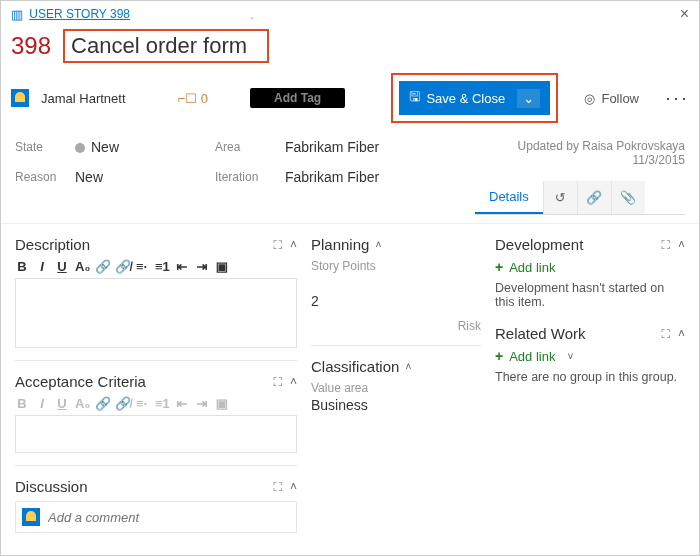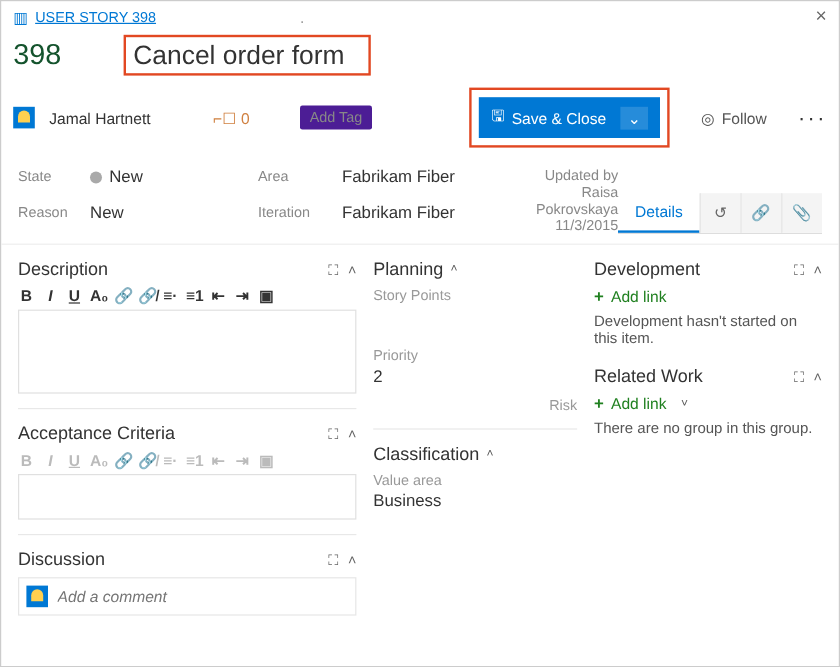--- a/index.html
+++ b/index.html
@@ -2,45 +2,45 @@
 <html><head>
 <meta charset="utf-8">
 <style>
   * { box-sizing: border-box; margin: 0; padding: 0; }
   body { font-family: "Segoe UI", Arial, sans-serif; font-size: 13px; color: #333; background: #fff; width: 700px; height: 556px; overflow: hidden; border: 1px solid #ccc; }
   .topbar { display: flex; align-items: center; padding: 4px 10px; }
   .topbar .icon-book { color: #0078d4; margin-right: 6px; font-size: 13px; }
   .topbar a { color: #0078d4; text-decoration: underline; font-size: 12px; }
   .topbar .close-x { margin-left: auto; font-size: 16px; color: #666; cursor: pointer; }
   .titlerow { display: flex; align-items: center; padding: 2px 10px 8px 10px; }
-  .titlerow .wid { font-size: 24px; color: #14532d; margin-right: 12px; }
+  .titlerow .wid { font-size: 24px; color: #b91c1c; margin-right: 12px; }
   .titlerow .title-input { font-size: 22px; color: #333; border: none; outline: none; flex: 1; }
-  .hl-red { border: 2px solid #e24822; padding: 2px 6px; display: inline-block; margin-left: 40px; }
+  .hl-red { border: 2px solid #e24822; padding: 2px 6px; display: inline-block; }
   .metarow { display: flex; align-items: center; padding: 2px 10px 10px 10px; gap: 12px; }
   .avatar { width: 18px; height: 18px; background: #0078d4; display: inline-block; position: relative; }
   .avatar::after { content: ""; position: absolute; top: 3px; left: 4px; width: 10px; height: 10px; background: #ffd050; border-radius: 50% 50% 0 0; }
   .assignee { font-size: 13px; }
   .comments { color: #d08040; display: flex; align-items: center; gap: 4px; font-size: 13px; }
-  .addtag { background: #4c1d95; color: #888; padding: 3px 8px; font-size: 12px; border-radius: 2px; }
+  .addtag { background: #000000; color: #888; padding: 3px 24px; font-size: 12px; border-radius: 2px; font-weight: bold; }
   .spacer { flex: 1; }
   .save-wrap { border: 2px solid #e24822; padding: 6px; display: inline-block; }
   .save-btn { background: #0078d4; color: #fff; border: none; padding: 6px 10px; font-size: 13px; display: inline-flex; align-items: center; gap: 6px; }
   .save-btn .chev { background: rgba(255,255,255,0.15); padding: 2px 6px; margin-left: 6px; }
   .follow { display: inline-flex; align-items: center; gap: 6px; color: #555; font-size: 13px; margin-left: 14px; }
   .more { font-size: 18px; color: #333; margin-left: 14px; letter-spacing: 2px; }
   .lbl { color: #888; font-size: 12px; }
   .val { font-size: 14px; }
   .state-dot { width: 10px; height: 10px; border-radius: 50%; background: #a9a9a9; display: inline-block; margin-right: 6px; vertical-align: middle; }
   .updated { margin-left: auto; color: #888; font-size: 12px; text-align: right; }
   .tabs { display: flex; border-bottom: 1px solid #ddd; margin-top: 10px; }
   .tab { padding: 8px 14px; font-size: 13px; color: #666; }
   .tab.active { color: #0078d4; border-bottom: 2px solid #0078d4; }
   .tabicon { width: 34px; display: flex; align-items: center; justify-content: center; color: #666; background: #f4f4f4; border-left: 1px solid #e4e4e4; }
   .header-grid { display:grid; grid-template-columns: 1fr 210px; align-items:start; padding: 6px 14px 0 14px; }
-  .header-grid .right-col { display:flex; flex-direction:row; align-items:flex-end;justify-content:flex-end;}
+  .header-grid .right-col { display:flex; flex-direction:column; align-items:flex-end;justify-content:flex-end;}
   .header-grid .left-col { display:grid; grid-template-columns: 60px 140px 70px 160px; row-gap: 14px; align-items:center; }
   .mainpanes { display: grid; grid-template-columns: 1fr 170px 190px; gap: 14px; padding: 12px 14px; }
   .section-title { font-size: 15px; color: #333; display: flex; align-items: center; }
   .section-head { display: flex; align-items: center; margin-bottom: 6px; }
   .section-head .tools { margin-left: auto; display: flex; gap: 8px; color: #666; font-size: 12px; }
   .chev-sm { font-size: 10px; color: #555; margin-left: 6px;}
   .toolbar { display: flex; gap: 6px; color: #333; font-size: 13px; margin-bottom: 4px; align-items:center;}
   .toolbar.disabled { color: #bbb; }
   .toolbar .ti { font-family: "Segoe UI", Arial; font-weight: bold; width:14px; text-align:center;}
   .editor { border: 1px solid #e0e0e0; height: 70px; background: #fff; }
@@ -184,21 +184,20 @@
 
   <div>
     <div class="section-head">
       <span class="section-title">
         <span>Planning</span>
           <span class="chev-sm">˄</span>
       </span>
     </div>
     <div class="sublabel">Story Points</div>
     <div class="subval">&nbsp;</div>
-    <div class="sublabel" style="margin-top:18px;">Priority</div>
     <div class="subval">2</div>
     <div class="sublabel" style="margin-top:10px;text-align:right;">Risk</div>
 
     <hr>
 
     <div class="section-head">
       <span class="section-title">
         <span>Classification</span>
           <span class="chev-sm">˄</span>
       </span>

